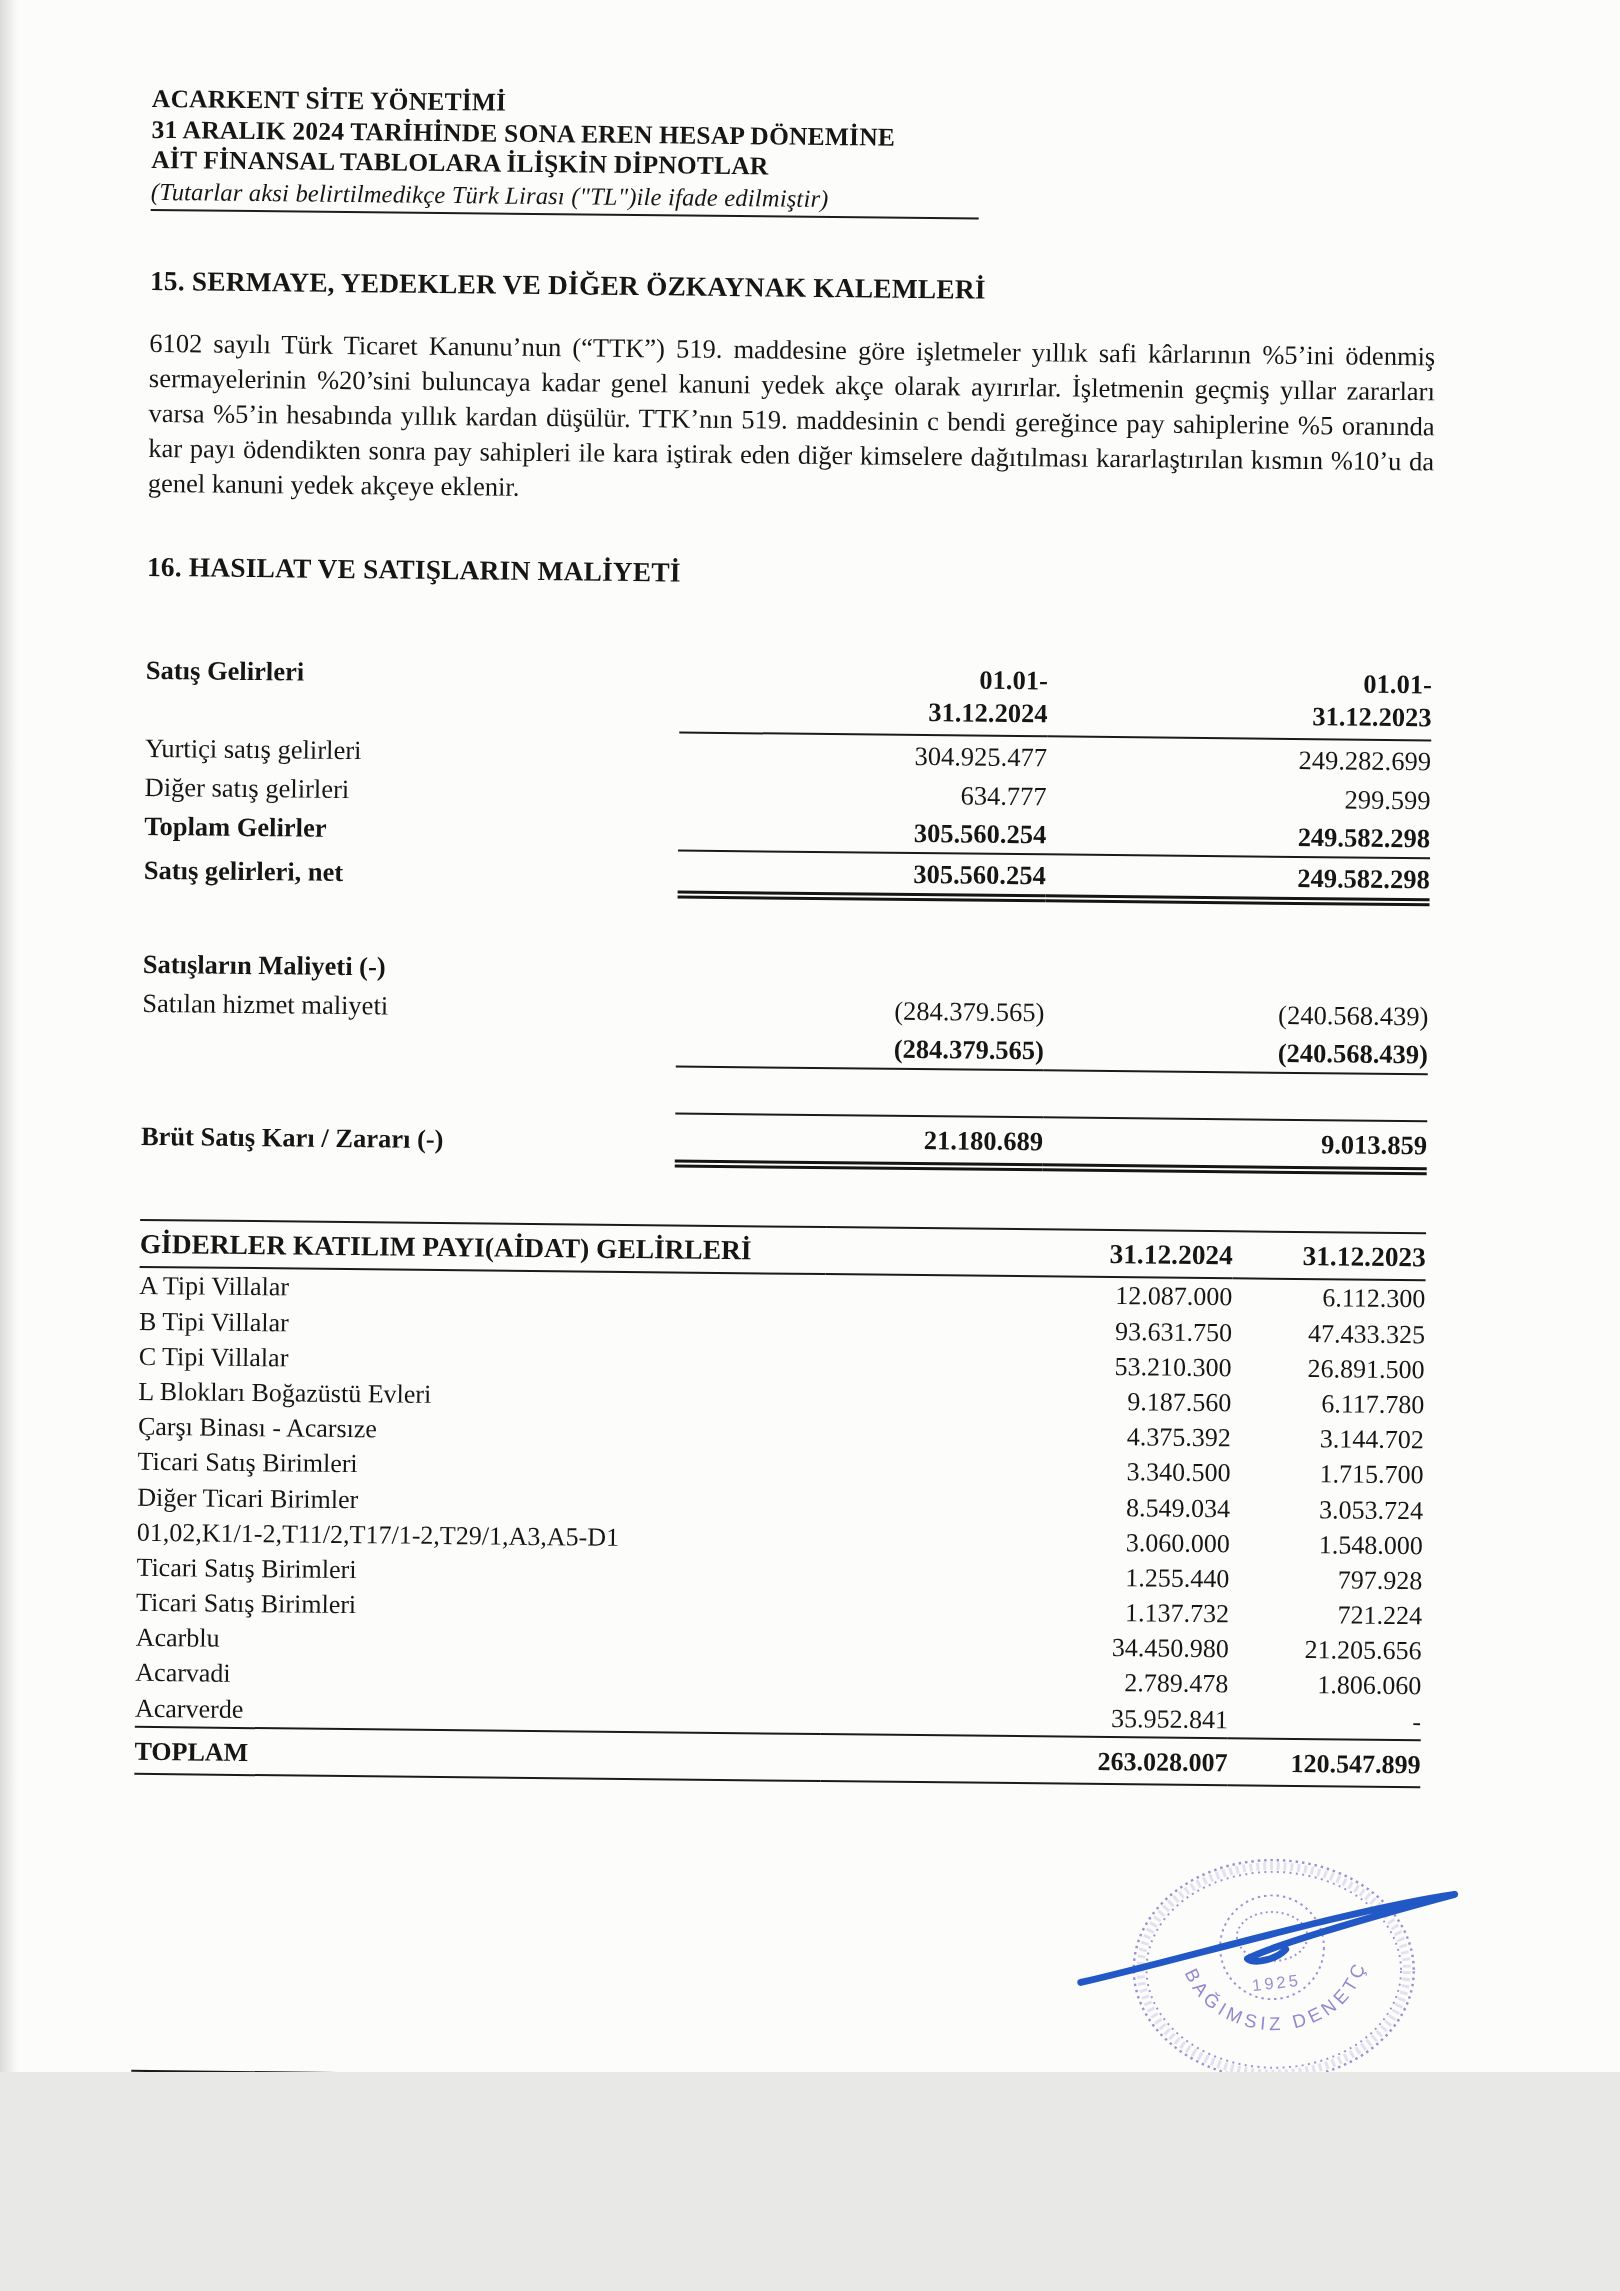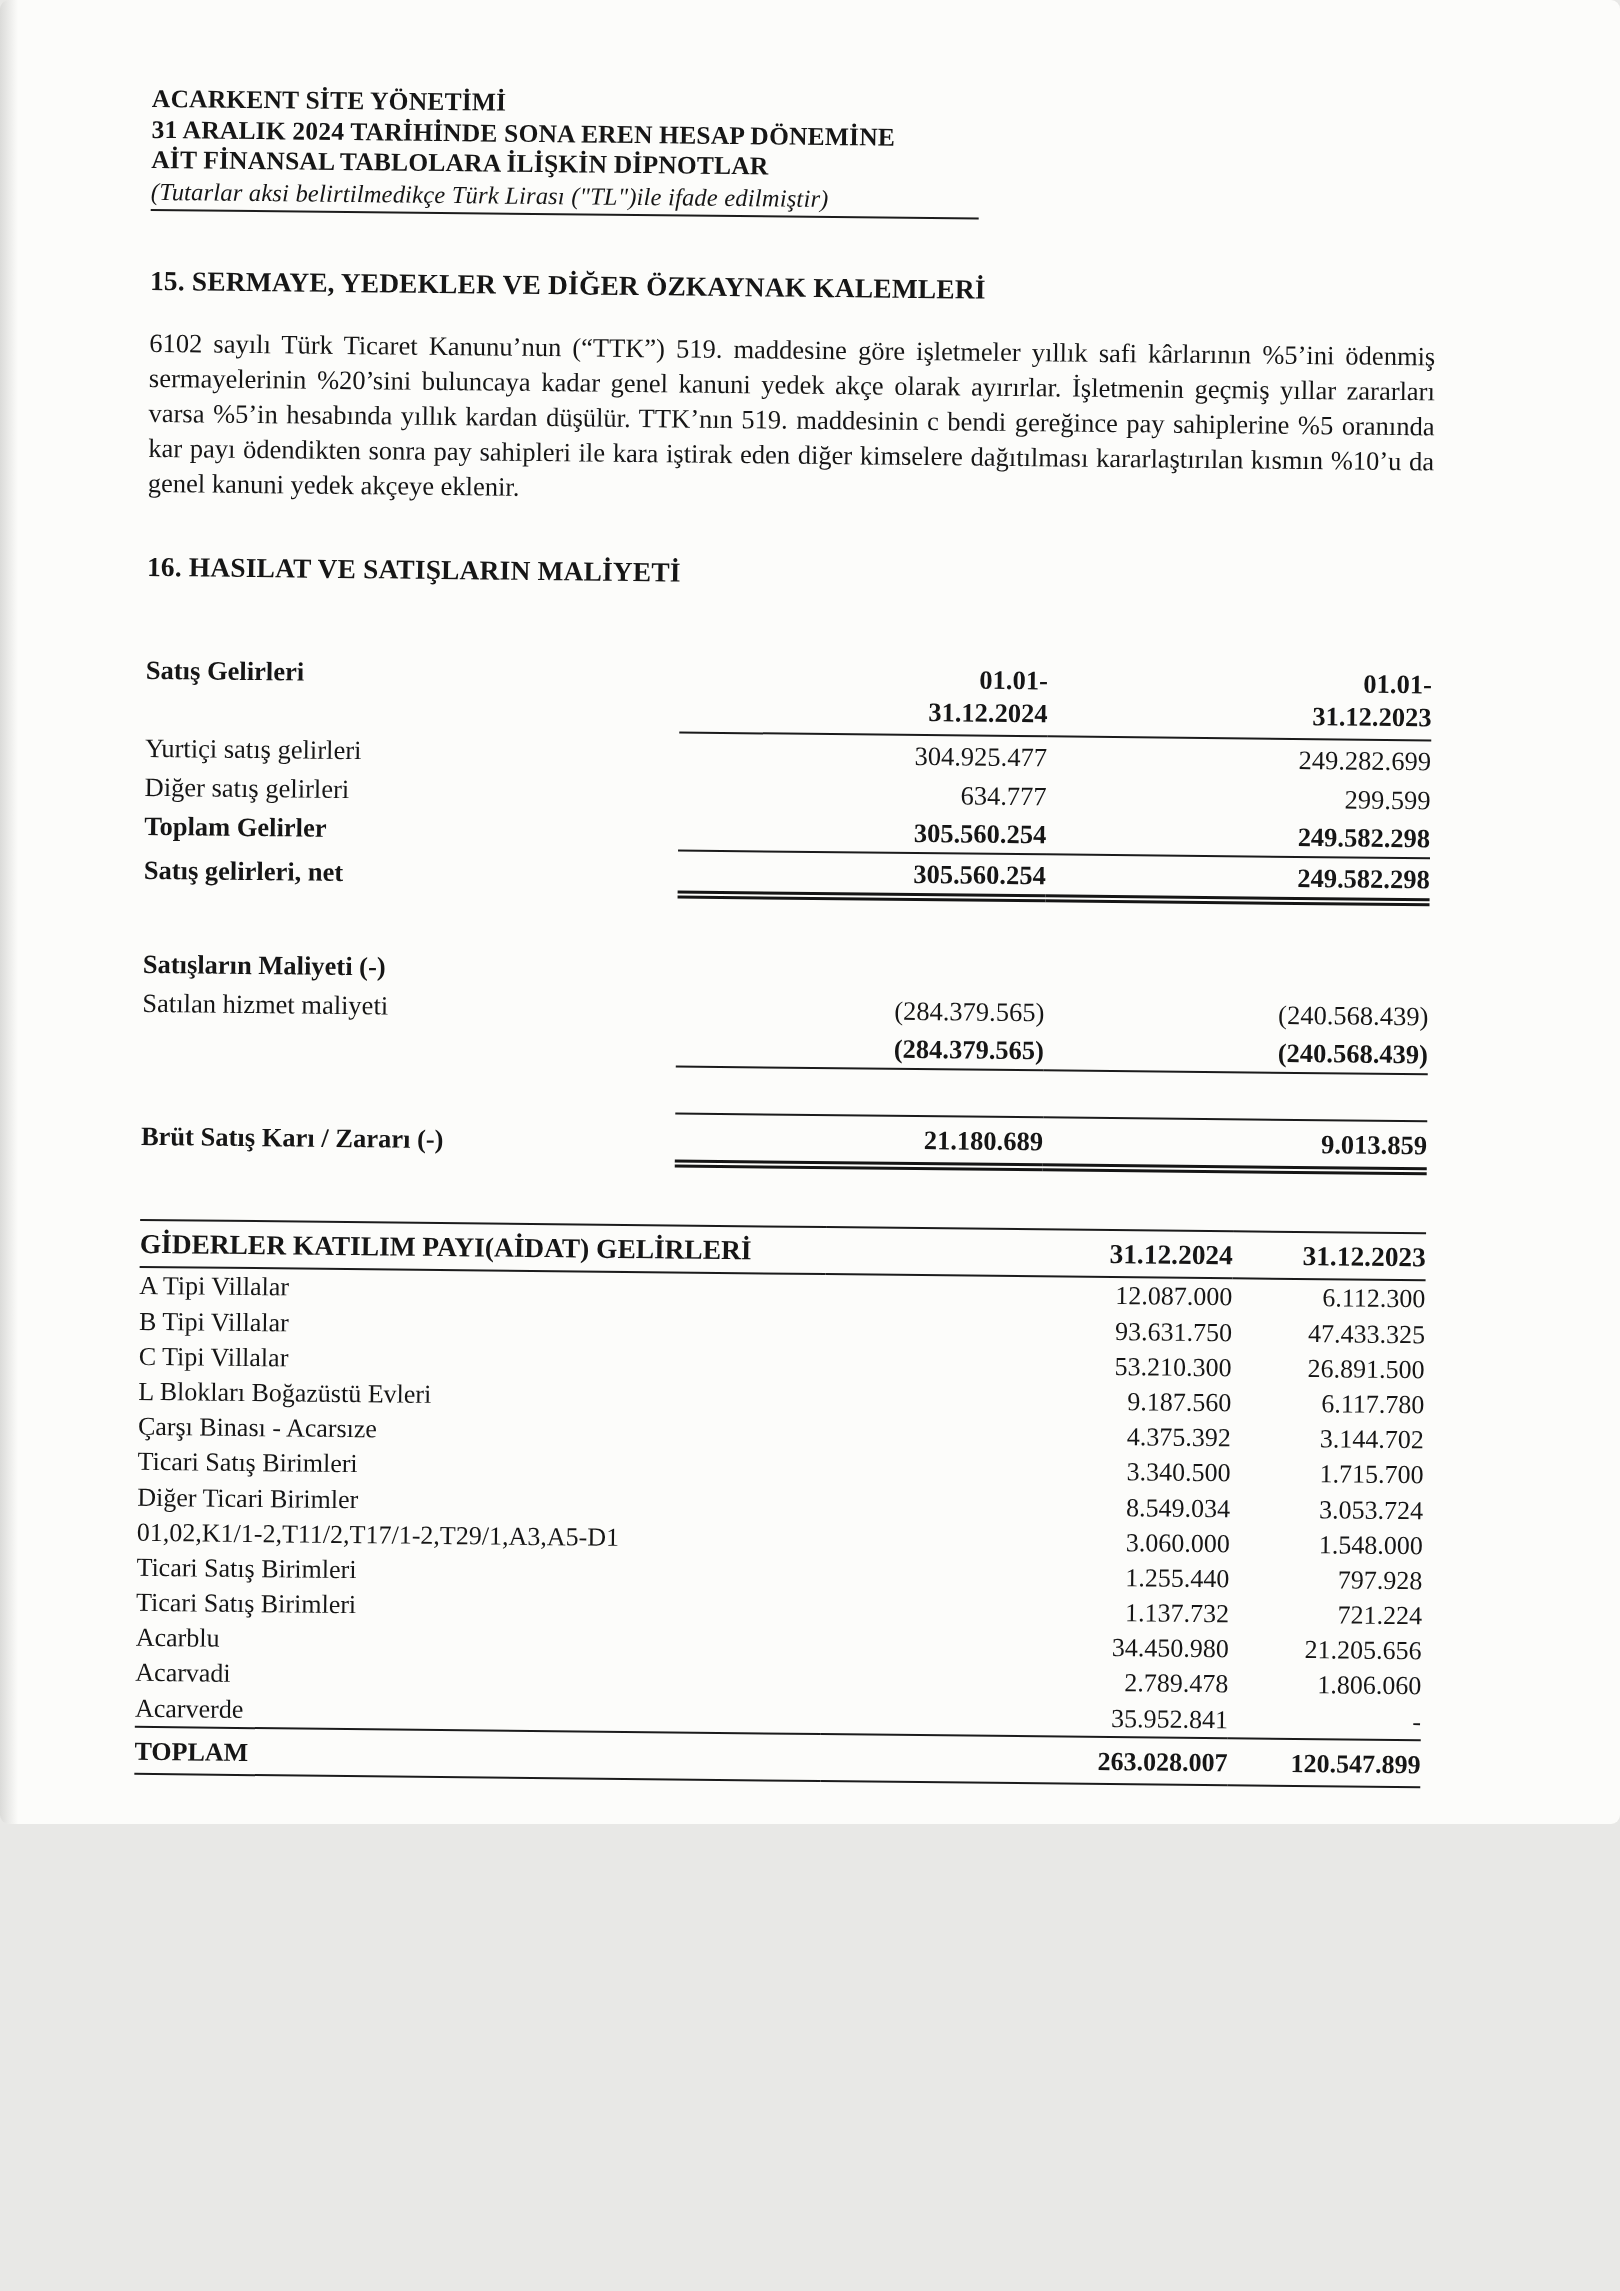--- a/index.html
+++ b/index.html
@@ -1,24 +1,23 @@
 <!DOCTYPE html>
 <html><head>
 <meta charset="utf-8">
 <style>
   html,body{margin:0;padding:0;background:#e8e8e6;}
   .page{
     position:relative;
-    width:1620px;height:1824px;
+    width:1620px;height:2072px;
     background:#fcfcfa;
     overflow:hidden;
     font-family:"Liberation Serif","DejaVu Serif",serif;
     color:#161616;
     margin:0 auto;
-    border-radius:9px;
   }
   .page::before{
     content:'';position:absolute;left:0;top:0;bottom:0;width:17.6px;
     background:linear-gradient(90deg,rgba(120,120,118,.25),rgba(255,255,255,0));
     z-index:5;pointer-events:none;
   }
   .tilt{
     position:absolute;left:0;top:0;width:1620px;height:2292px;
     transform:rotate(0.6deg);
     transform-origin:157px 88px;

